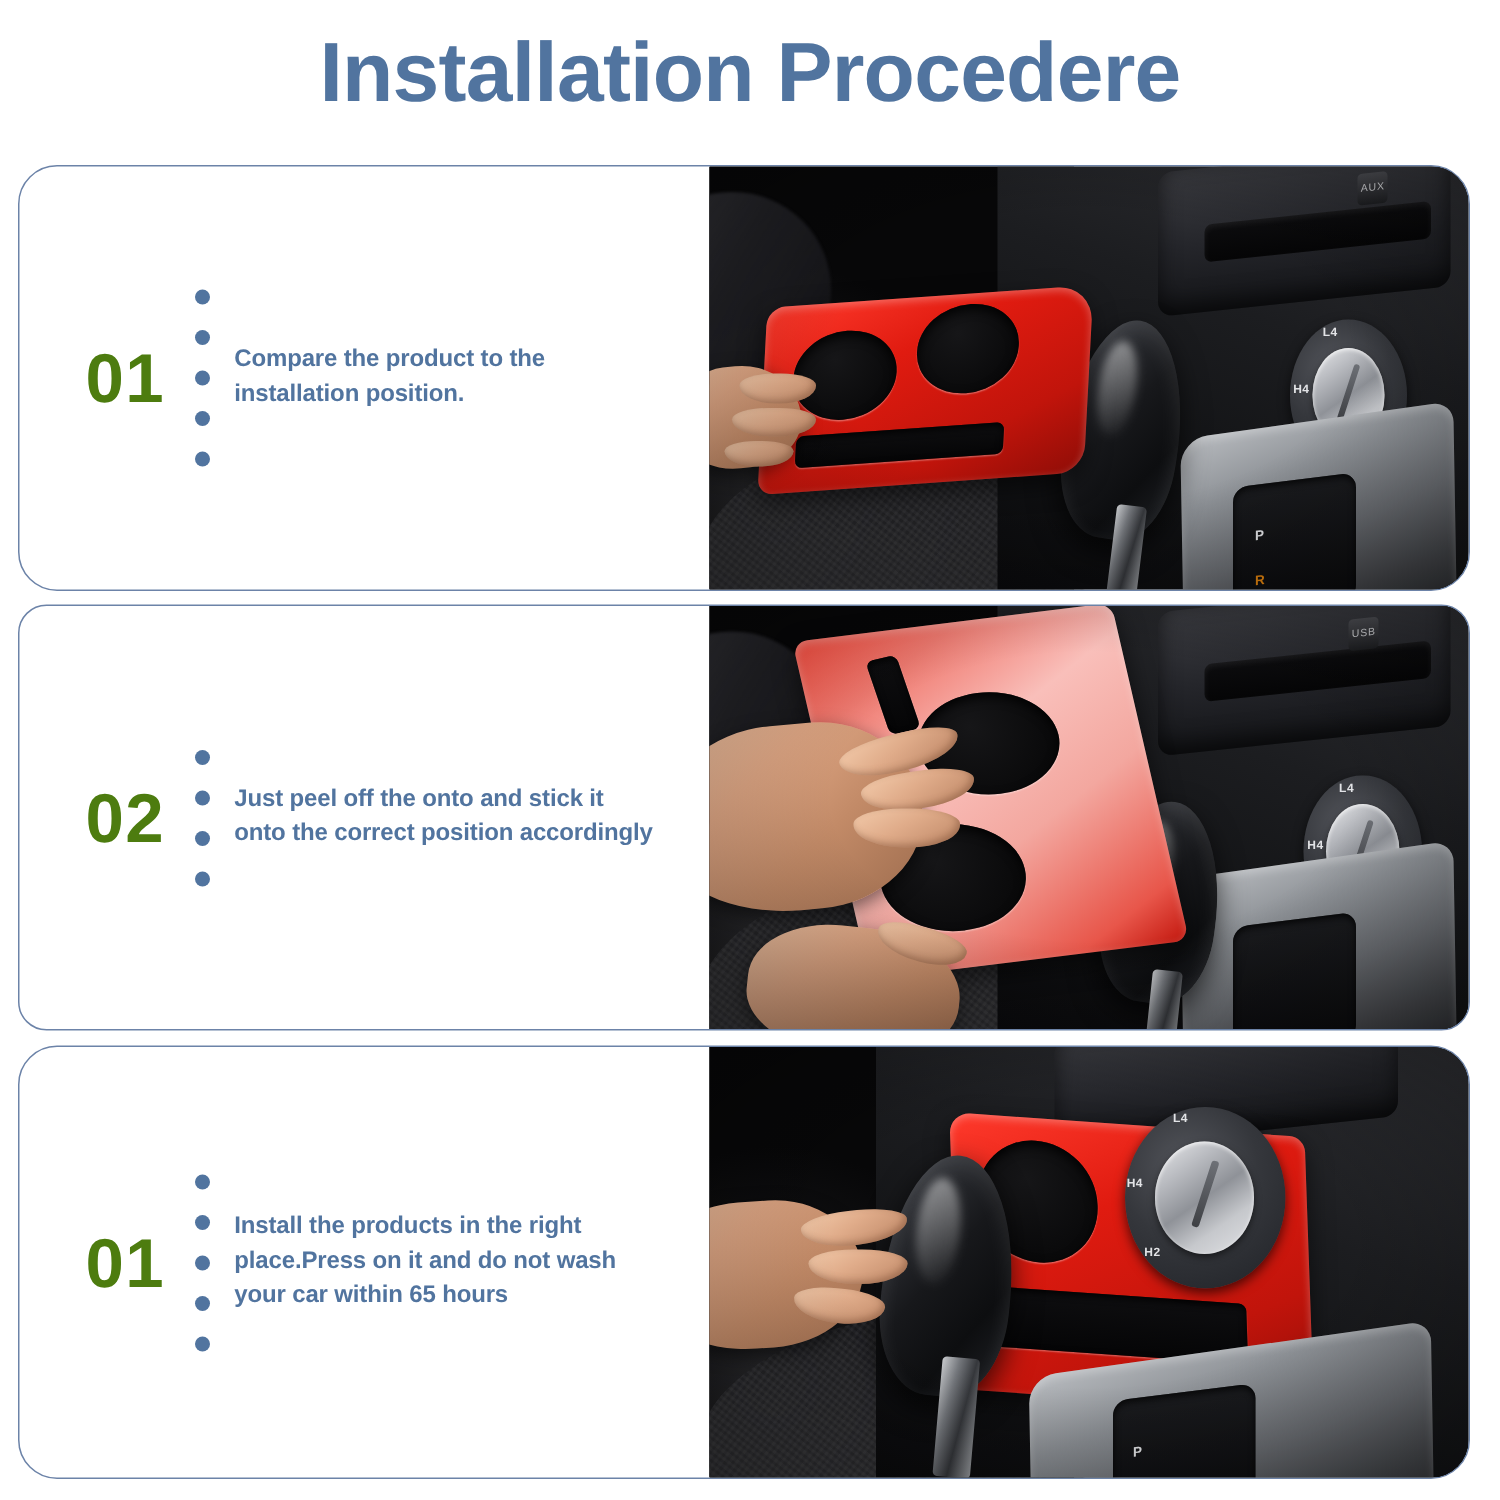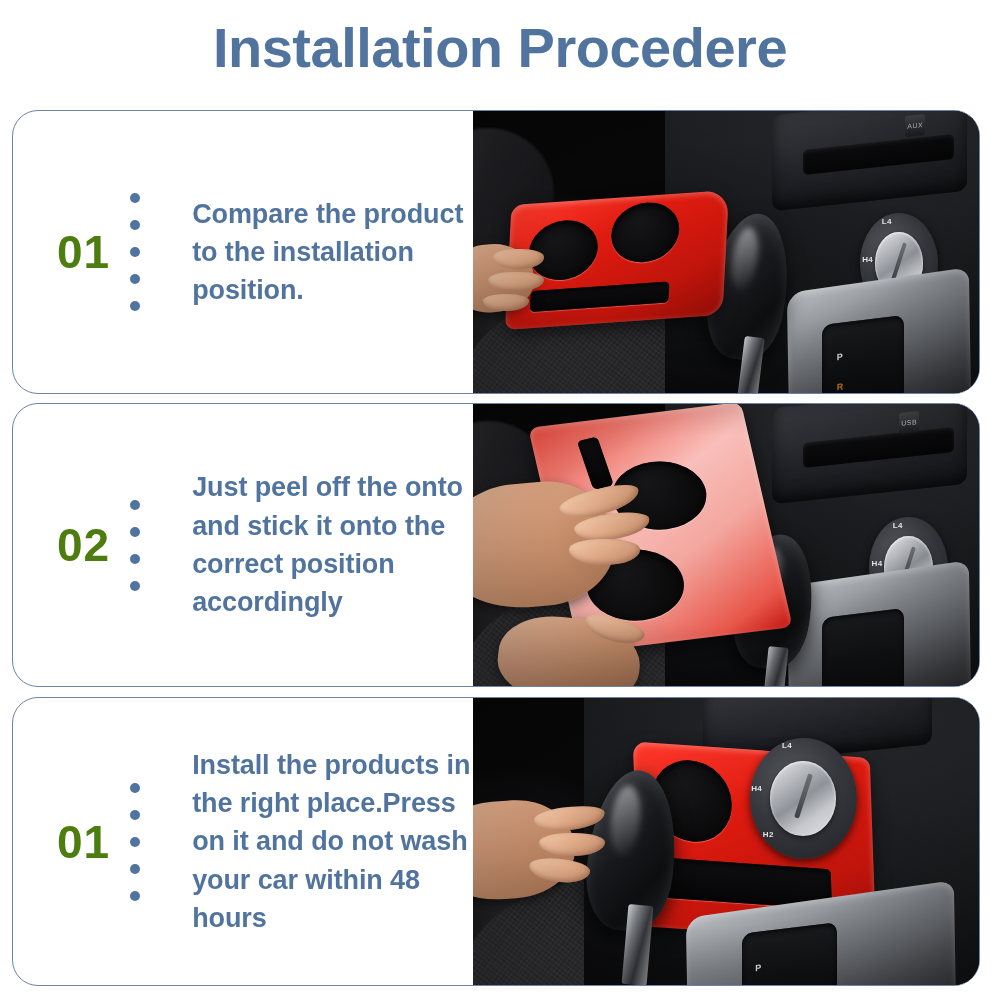--- a/index.html
+++ b/index.html
@@ -40,21 +40,21 @@
     position: absolute;
     left: 12px;
     width: 968px;
     border: 1.5px solid #6c83a8;
     border-radius: 26px;
     background: #ffffff;
     overflow: hidden;
     box-sizing: border-box;
   }
   .card-1 { top: 110px;  height: 284px; }
-  .card-2 { top: 403px;  height: 284px; }
+  .card-2 { top: 403px;  height: 284px; border-radius: 19px; }
   .card-3 { top: 697px;  height: 289px; }
 
   .card-inner {
     position: relative;
     width: 100%;
     height: 100%;
     display: flex;
     align-items: stretch;
   }
 
@@ -85,28 +85,27 @@
     flex: 0 0 auto;
     margin-right: 16px;
   }
   .dot {
     width: 10px;
     height: 10px;
     border-radius: 50%;
     background: #51749f;
   }
   .step-text {
-    font-size: 27px;
+    font-size: 16px;
     font-weight: bold;
     color: #51749f;
     line-height: 1.42;
     letter-spacing: -0.1px;
     flex: 1 1 auto;
     max-width: 280px;
-    margin-left: 36px;
   }
 
   
   .photo-side {
     position: relative;
     flex: 1 1 auto;
     overflow: hidden;
     background: #000000;
   }
   .photo {
@@ -426,21 +425,21 @@
         <div class="step-num">01</div>
 
         <div class="dots">
           <span class="dot"></span>
           <span class="dot"></span>
           <span class="dot"></span>
           <span class="dot"></span>
           <span class="dot"></span>
         </div>
 
-        <div class="step-text">Install the products in the right place.Press on it and do not wash your car within 48 hours</div>
+        <div class="step-text">Install the products in the right place.Press on it and do not wash your car within 65 hours</div>
       </div>
 
       <div class="photo-side">
         <div class="photo">
           <div class="scene">
             <div class="dark-floor"></div>
             <div class="fabric"></div>
 
             <div class="console-block" style="width:78%;">
               <div class="console-upper" style="right:12%; top:-6%; width:58%; height:26%;"></div>

